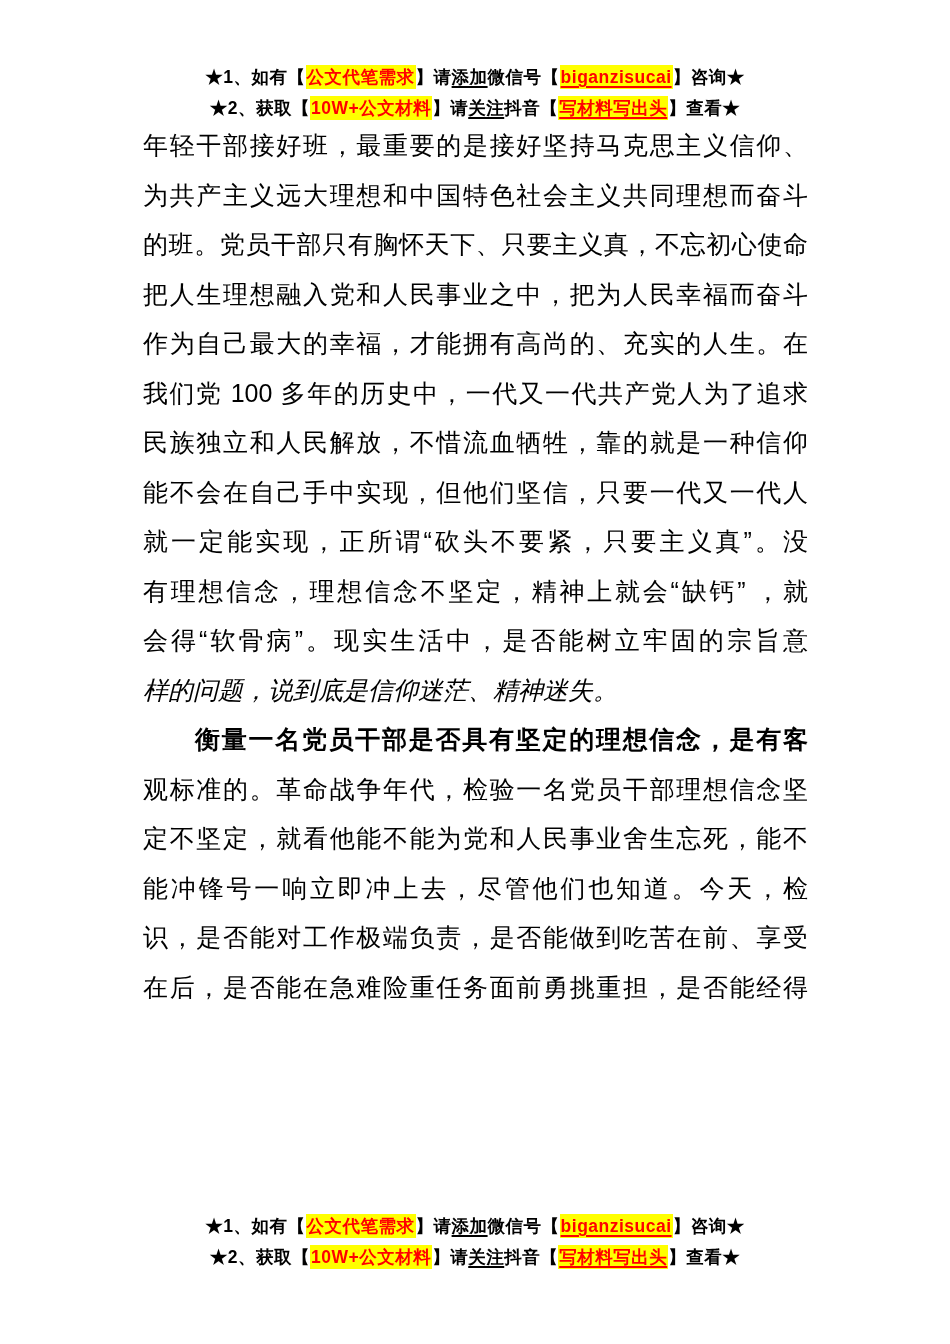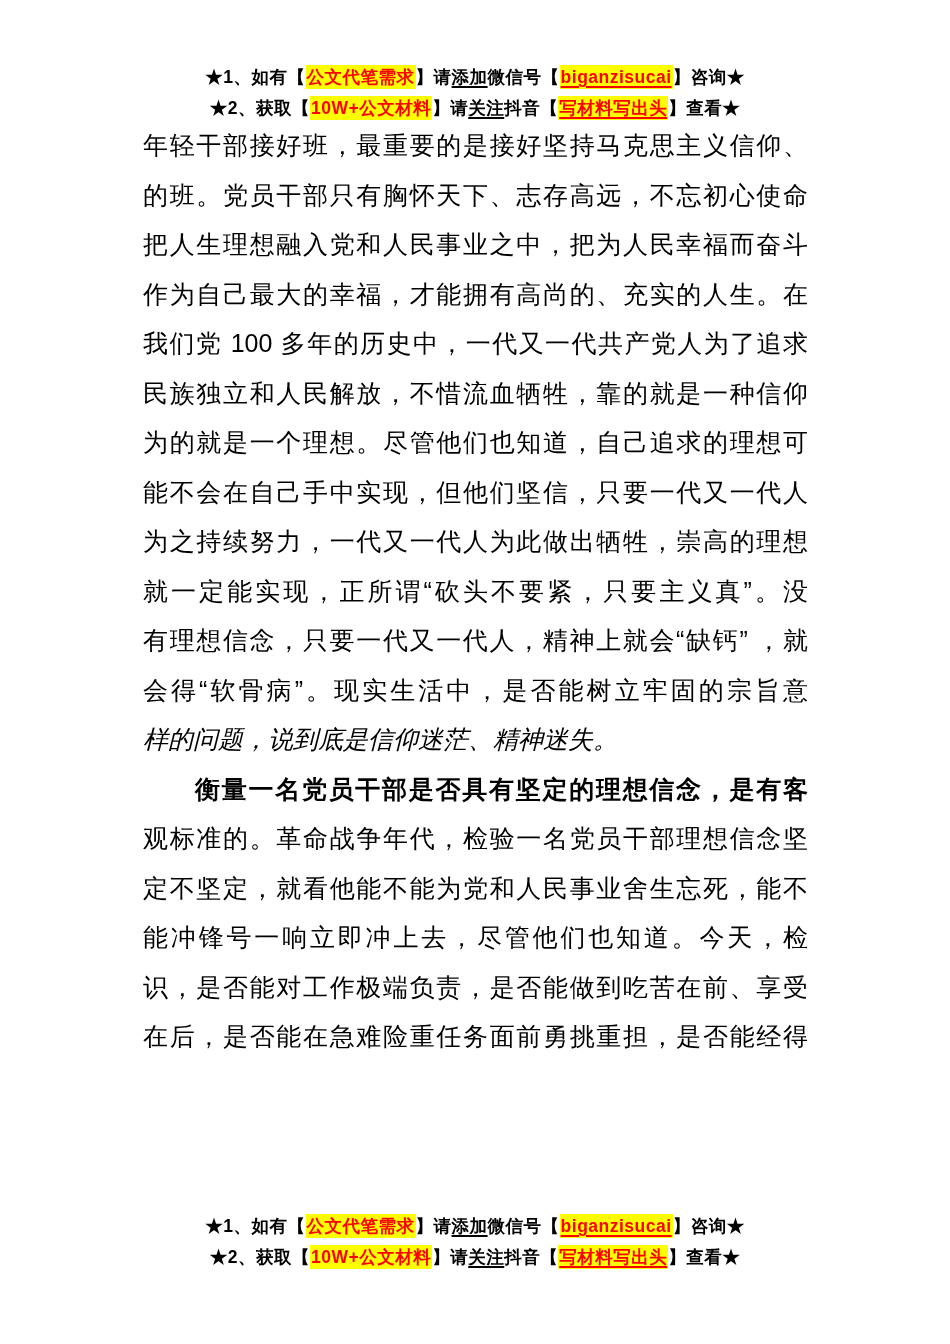--- a/index.html
+++ b/index.html
@@ -58,30 +58,29 @@
 </head>
 <body>
 
 <div class="page">
   <div class="notice" id="notice-top">
       <div class="notice-line"><span>★1、如有【</span><span class="hl">公文代笔需求</span><span>】请</span><span class="ul">添加</span><span>微信号【</span><span class="hl ul">biganzisucai</span><span>】咨询★</span></div>
       <div class="notice-line"><span>★2、获取【</span><span class="hl">10W+公文材料</span><span>】请</span><span class="ul">关注</span><span>抖音【</span><span class="hl ul">写材料写出头</span><span>】查看★</span></div>
     </div>
   <div id="doc-body">
       <div class="line">年轻干部接好班，最重要的是接好坚持马克思主义信仰、</div>
-      <div class="line">的班。党员干部只有胸怀天下、志存高远，不忘初心使命</div>
+      <div class="line">为共产主义远大理想和中国特色社会主义共同理想而奋斗</div>
+      <div class="line">的班。党员干部只有胸怀天下、只要主义真，不忘初心使命</div>
       <div class="line">把人生理想融入党和人民事业之中，把为人民幸福而奋斗</div>
       <div class="line">作为自己最大的幸福，才能拥有高尚的、充实的人生。在</div>
       <div class="line">我们党 100 多年的历史中，一代又一代共产党人为了追求</div>
       <div class="line">民族独立和人民解放，不惜流血牺牲，靠的就是一种信仰</div>
-      <div class="line">为的就是一个理想。尽管他们也知道，自己追求的理想可</div>
       <div class="line">能不会在自己手中实现，但他们坚信，只要一代又一代人</div>
-      <div class="line">为之持续努力，一代又一代人为此做出牺牲，崇高的理想</div>
       <div class="line">就一定能实现，正所谓“砍头不要紧，只要主义真”。没</div>
-      <div class="line">有理想信念，只要一代又一代人，精神上就会“缺钙” ，就</div>
+      <div class="line">有理想信念，理想信念不坚定，精神上就会“缺钙” ，就</div>
       <div class="line">会得“软骨病”。现实生活中，是否能树立牢固的宗旨意</div>
       <div class="line para-end">样的问题，说到底是信仰迷茫、精神迷失。</div>
       <div class="line indent">衡量一名党员干部是否具有坚定的理想信念，是有客</div>
       <div class="line">观标准的。革命战争年代，检验一名党员干部理想信念坚</div>
       <div class="line">定不坚定，就看他能不能为党和人民事业舍生忘死，能不</div>
       <div class="line">能冲锋号一响立即冲上去，尽管他们也知道。今天，检</div>
       <div class="line">识，是否能对工作极端负责，是否能做到吃苦在前、享受</div>
       <div class="line">在后，是否能在急难险重任务面前勇挑重担，是否能经得</div>
     </div>
   <div class="notice" id="notice-bottom">

